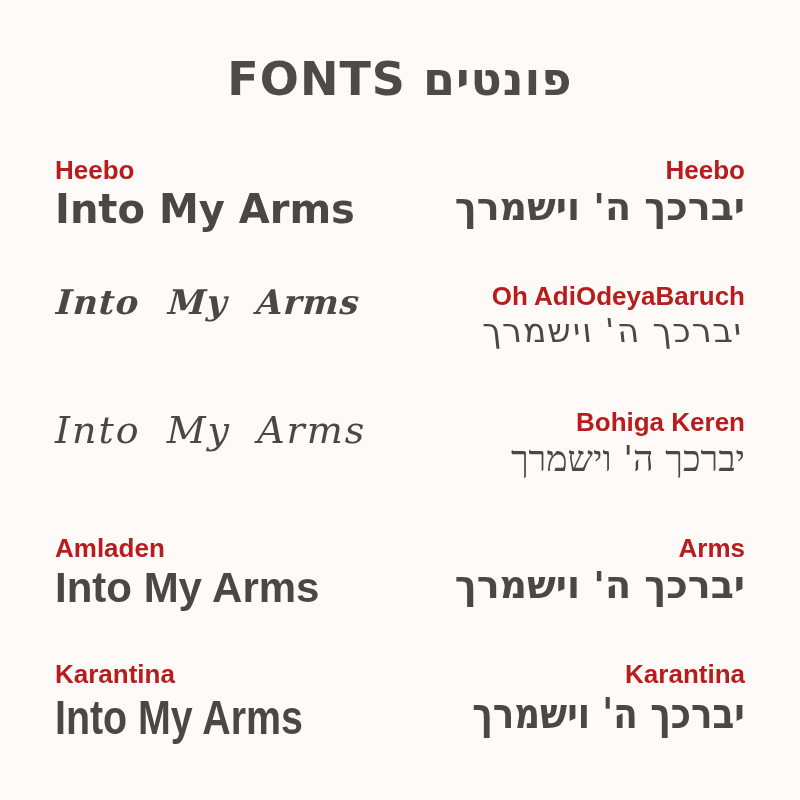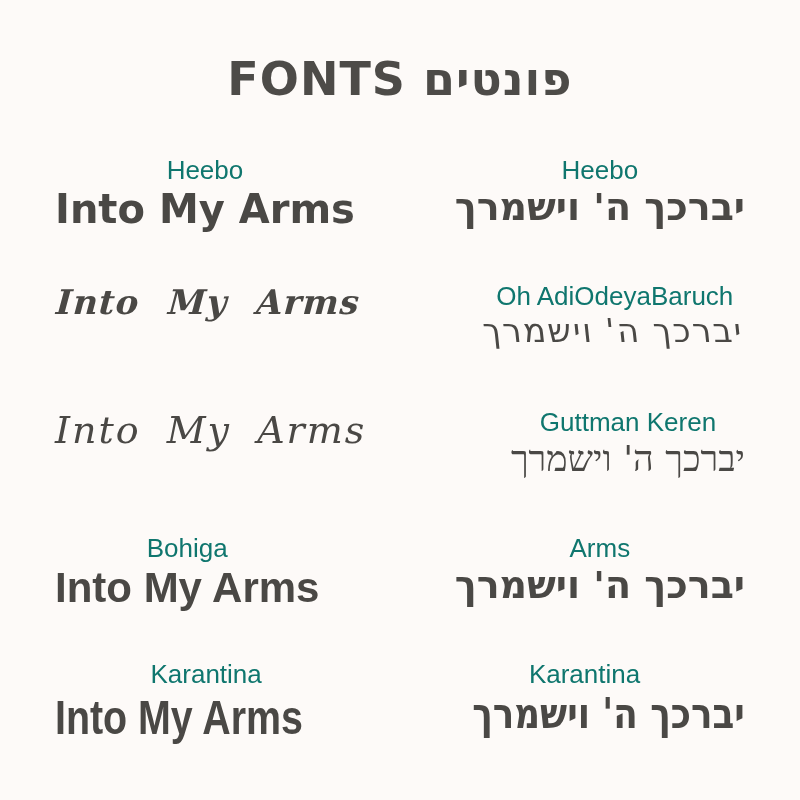--- a/index.html
+++ b/index.html
@@ -30,26 +30,25 @@
     justify-content:space-between;
     align-items:flex-start;
     margin-bottom:46px;
     height:80px;
   }
   .specimen{max-width:48%;}
   .specimen.left{text-align:left;}
   .specimen.right{text-align:right;direction:rtl;}
   .font-label{
     font-size:26px;
-    color:#0f766e;
+    color:#b91c1c;
     line-height:1.1;
     direction:ltr;
     font-family:"Liberation Sans", sans-serif;
-    font-weight:normal;
-    text-align:center;
+    font-weight:bold;
   }
   .sample{
     color:#4a4845;
     line-height:1.2;
     white-space:nowrap;
   }
   
   .s-heebo{
     font-family:"DejaVu Sans", sans-serif;
     font-weight:bold;
@@ -147,28 +146,28 @@
       <div class="font-label">Oh AdiOdeyaBaruch</div>
       <div class="sample s-adiodeya">יברכך ה' וישמרך</div>
     </div>
   </div>
 
   <div class="row">
     <div class="specimen left">
       <div class="sample s-tangerine">Into My Arms</div>
     </div>
     <div class="specimen right">
-      <div class="font-label">Guttman Keren</div>
+      <div class="font-label">Bohiga Keren</div>
       <div class="sample s-guttman">יברכך ה' וישמרך</div>
     </div>
   </div>
 
   <div class="row">
     <div class="specimen left">
-      <div class="font-label">Bohiga</div>
+      <div class="font-label">Amladen</div>
       <div class="sample s-manrope">Into My Arms</div>
     </div>
     <div class="specimen right">
       <div class="font-label">Arms</div>
       <div class="sample s-rubik">יברכך ה' וישמרך</div>
     </div>
   </div>
 
   <div class="row">
     <div class="specimen left">

